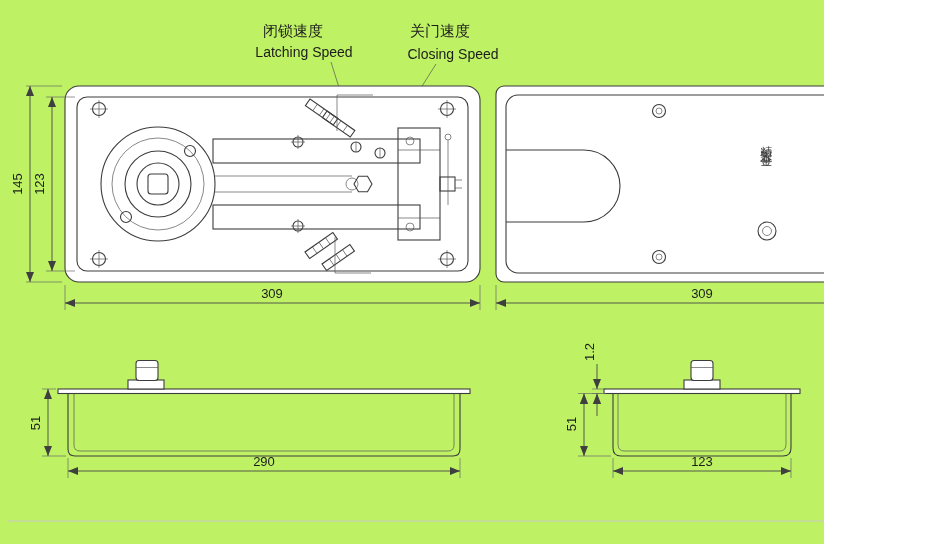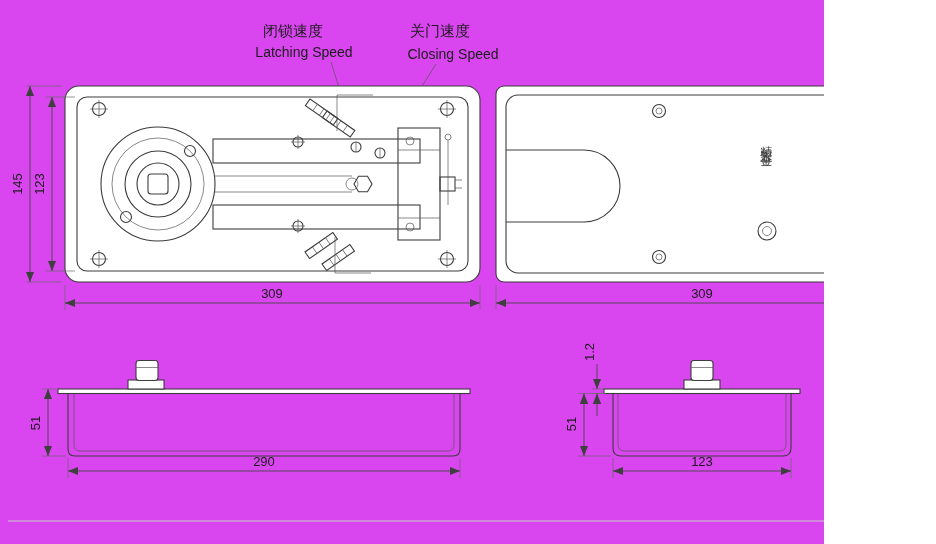--- a/index.html
+++ b/index.html
@@ -1,18 +1,18 @@
 <!DOCTYPE html>
 <html><head>
 <meta charset="utf-8">
 <style>
   * { margin:0; padding:0; box-sizing:border-box; }
   html,body { background:#ffffff; }
   body { font-family:"Liberation Sans","DejaVu Sans",sans-serif; }
-  .canvas { position:relative; width:824px; height:544px; background:#d946ef; overflow:hidden; }
+  .canvas { position:relative; width:824px; height:544px; background:#bef264; overflow:hidden; }
   svg { position:absolute; left:0; top:0; }
   .ln   { stroke:#3c3c3c; stroke-width:1.1; fill:none; }
   .lnf  { stroke:#3c3c3c; stroke-width:1.1; fill:#ffffff; }
   .thin { stroke:#565656; stroke-width:0.7; fill:none; }
   .ext  { stroke:#6b6b6b; stroke-width:0.7; fill:none; }
   .dimln{ stroke:#474747; stroke-width:0.9; fill:none; }
   .rule { stroke:#c9c9c9; stroke-width:1; }
   text  { fill:#1c1c1c; font-family:"Liberation Sans","DejaVu Sans",sans-serif; }
   .dim { font-size:13px; }
   .zh  { font-size:15px; }

